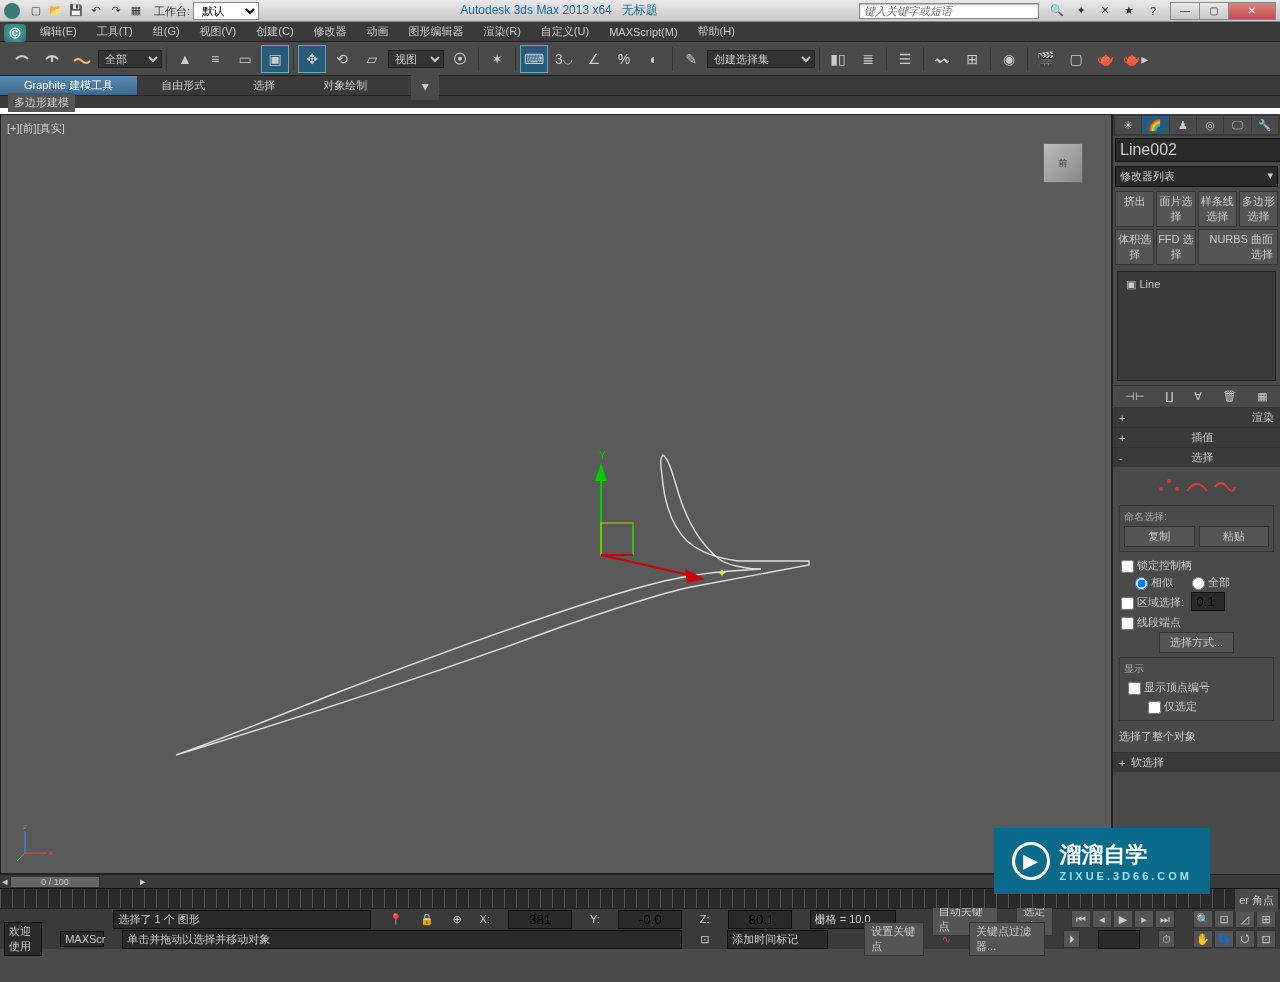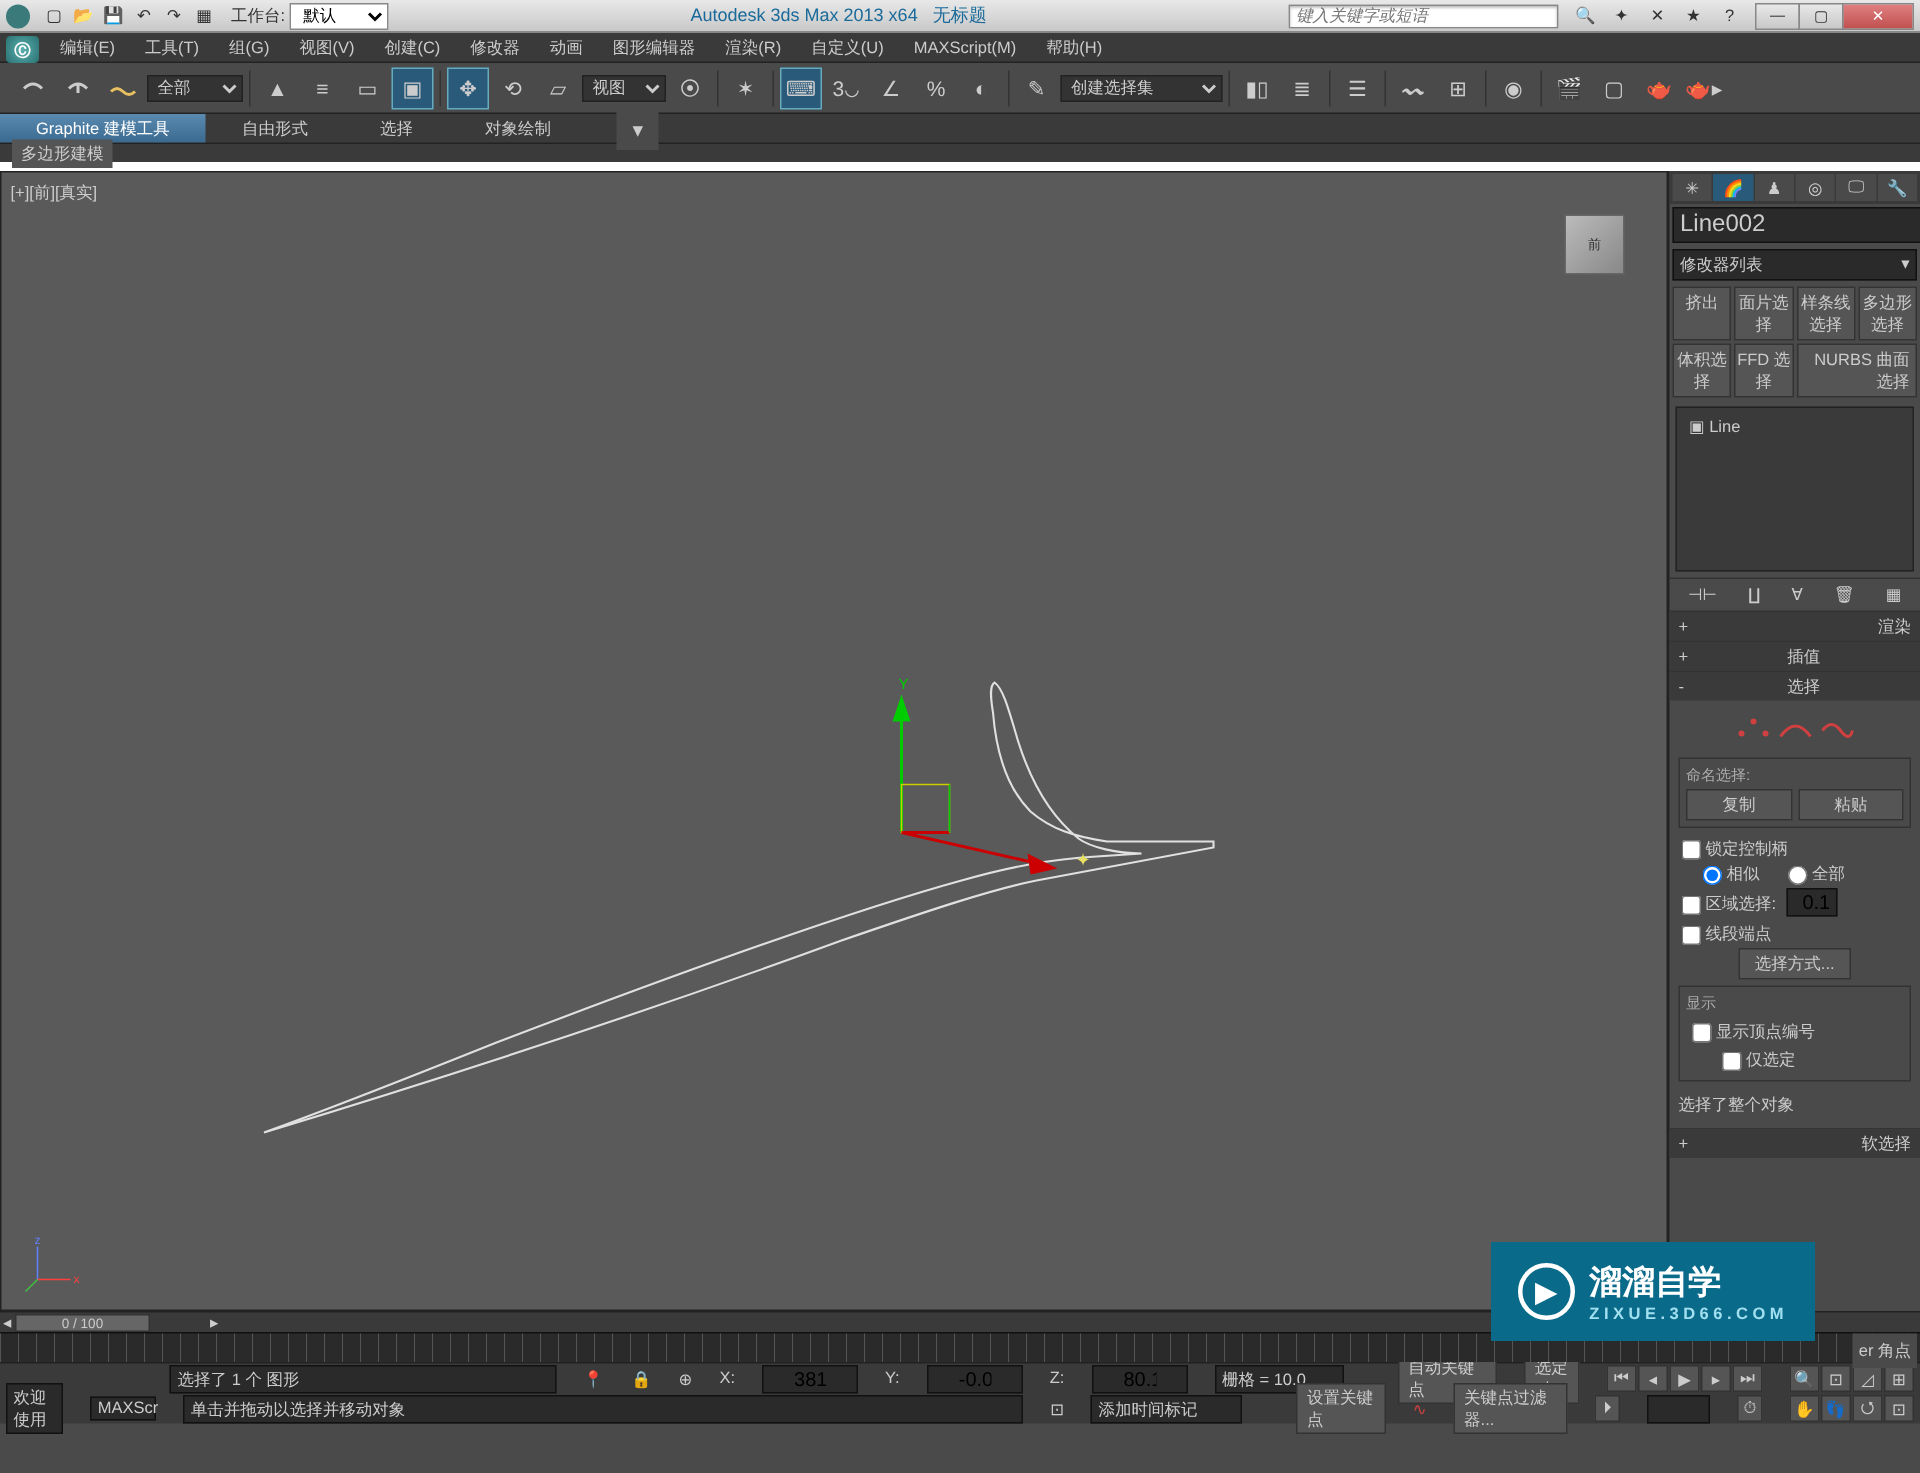--- a/index.html
+++ b/index.html
@@ -327,36 +327,36 @@
             <div class="cmd-btn" style="flex:1">复制</div>
             <div class="cmd-btn" style="flex:1">粘贴</div>
           </div>
         </div>
         <label><input type="checkbox" style=""><span>锁定控制柄</span></label>
         <div style="padding-left:14px">
           <label style="display:inline"><input type="radio" checked="" style=""><span>相似</span></label>
           <label style="display:inline;margin-left:8px"><input type="radio" style=""><span>全部</span></label>
         </div>
         <label><input type="checkbox" style=""><span>区域选择:</span>
-          <input class="status-field" style="width: 34px; margin-left: 4px; text-align: right;" value="0.1">
+          <input class="status-field" style="width: 34px; margin-left: 4px;" value="0.1">
         </label>
         <label><input type="checkbox" style=""><span>线段端点</span></label>
         <div style="text-align:center"><div class="cmd-btn" style="display:inline-block;padding:2px 10px">选择方式...</div></div>
         <div class="fieldset">
           <div class="fieldset-title">显示</div>
           <label><input type="checkbox" style=""><span>显示顶点编号</span></label>
           <label style="padding-left:24px"><input type="checkbox" style=""><span>仅选定</span></label>
         </div>
         <div style="padding:4px 2px">选择了整个对象</div>
       </div>
     </div>
     <div class="rollout">
       <div class="rollout-header">
           <span style="width:12px">+</span>
-          <span style="flex:1;text-align:right">软选择</span>
+          <span style="flex:1;text-align:left">软选择</span>
         </div>
     </div>
   </div>
 </div>
 
 <div class="timeline">
   <span style="position:absolute;left:2px">◂</span>
   <div class="timeline-slider">0 / 100</div>
   <span style="position:absolute;left:140px">▸</span>
 </div>

